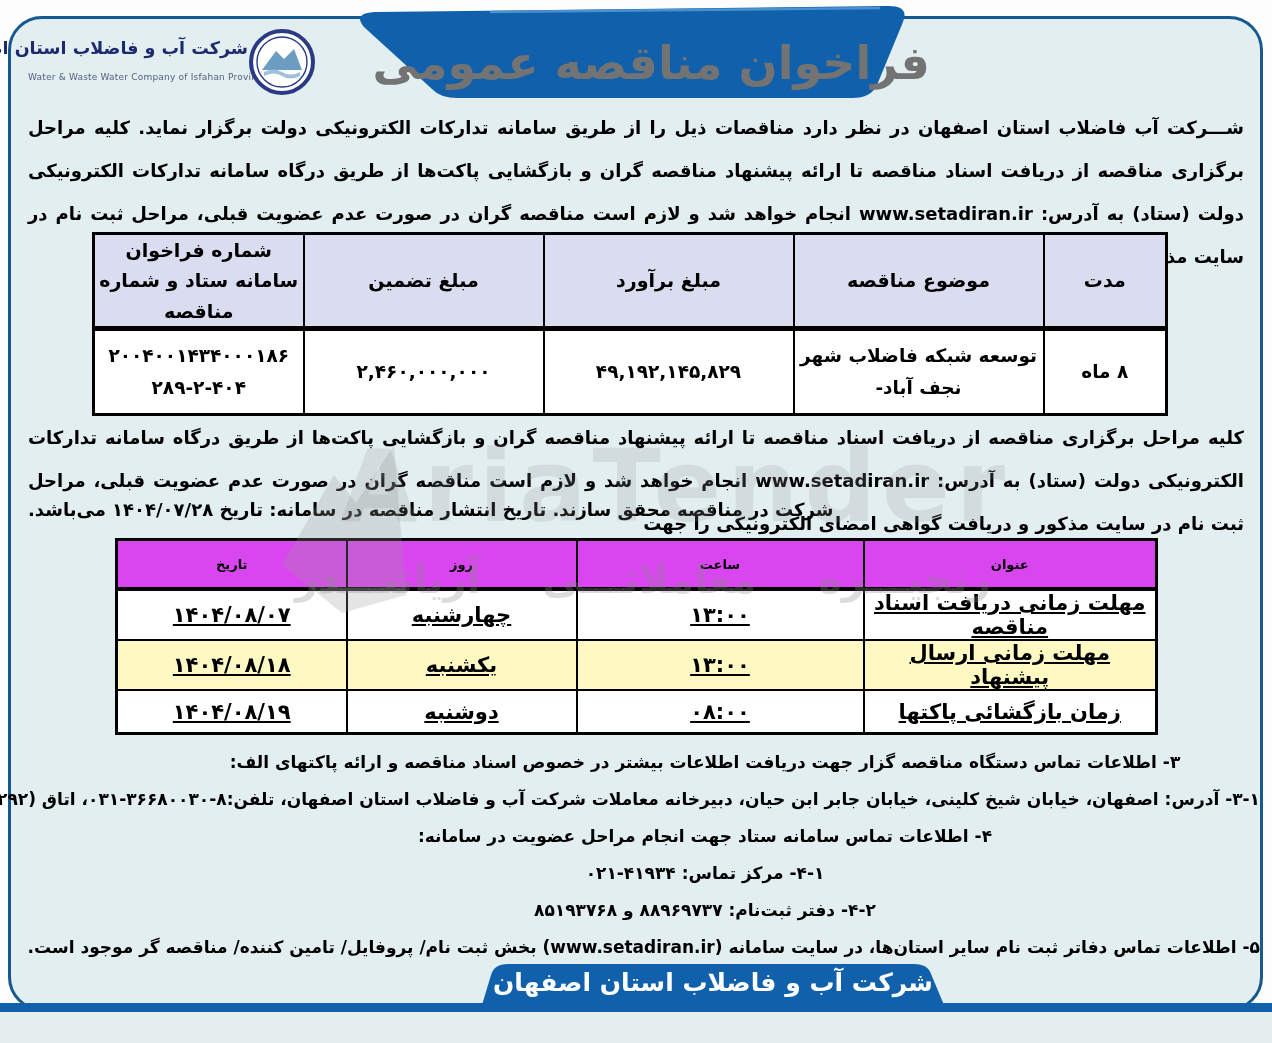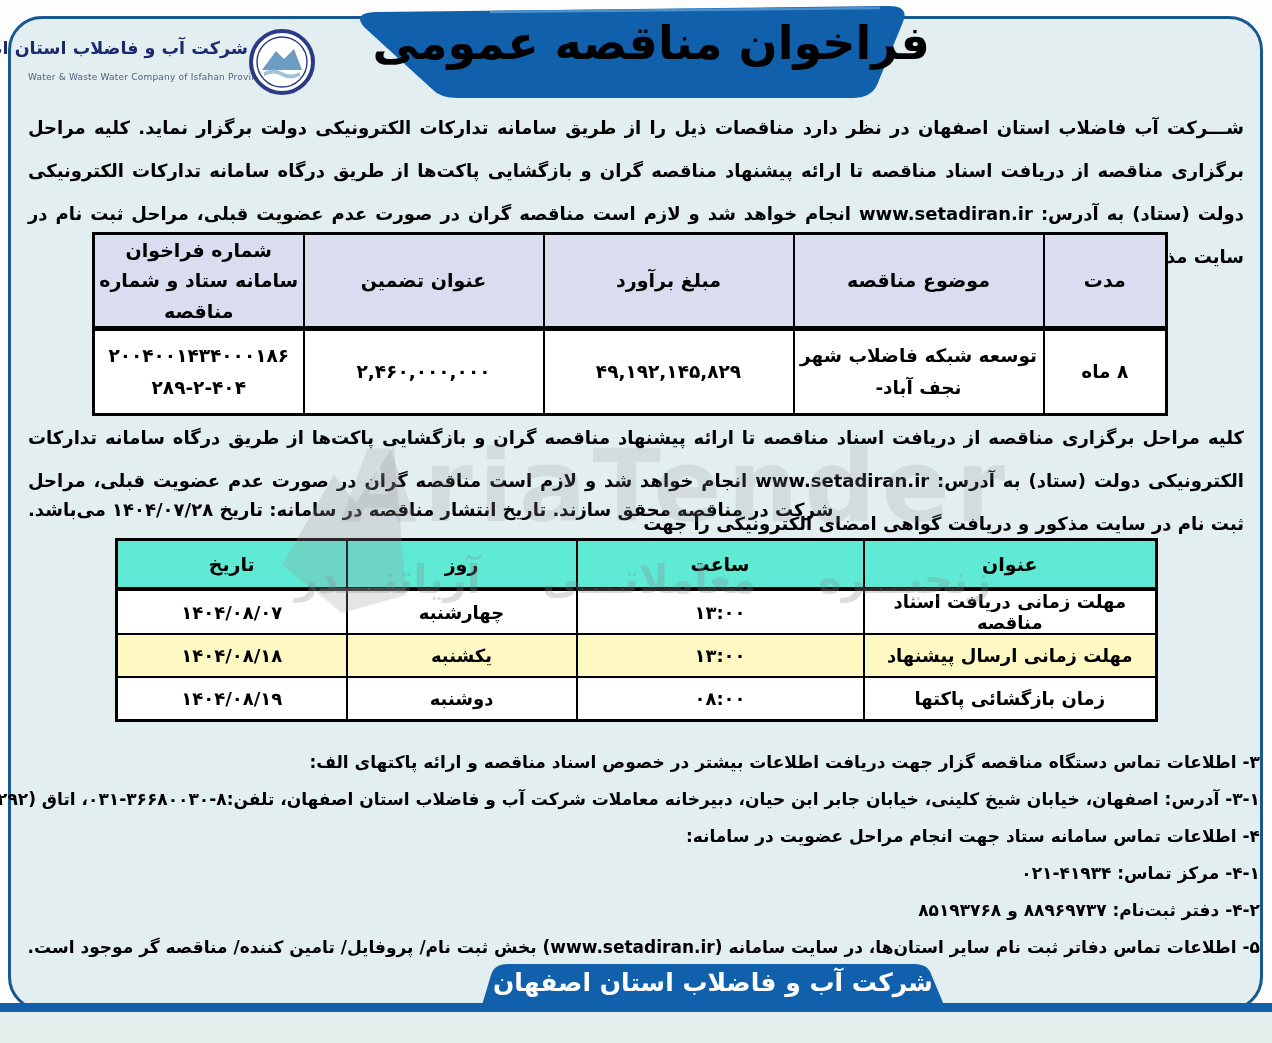--- a/index.html
+++ b/index.html
@@ -3,48 +3,48 @@
 <meta charset="utf-8">
 <style>
   html,body{margin:0;padding:0;background:#ffffff;}
   .page{position:relative;width:1272px;height:1043px;background:#fdfdfd;overflow:hidden;
         font-family:"DejaVu Sans","Liberation Sans",sans-serif;direction:rtl;color:#000;}
   
   .frame{position:absolute;top:16px;left:8px;width:1249px;height:989px;
          border:3px solid #17598e;border-radius:34px;background:#e2eef0;z-index:0;}
   
   .banner-svg{position:absolute;top:2px;left:340px;width:584px;height:104px;z-index:3;}
-  .banner-title{position:absolute;top:14px;left:500px;width:430px;height:58px;z-index:4;
-        color:#000000;font-size:46px;font-weight:bold;text-align:center;line-height:58px;white-space:nowrap;}
+  .banner-title{position:absolute;top:34px;left:500px;width:430px;height:58px;z-index:4;
+        color:#737373;font-size:46px;font-weight:bold;text-align:center;line-height:58px;white-space:nowrap;}
   
   .logo-fa{position:absolute;top:38px;left:34px;width:214px;z-index:3;color:#1c2b6e;
         font-size:17.5px;font-weight:bold;text-align:center;white-space:nowrap;}
   .logo-en{position:absolute;top:72px;left:28px;width:228px;z-index:3;color:#51627e;
         font-size:9px;text-align:center;white-space:nowrap;letter-spacing:.2px;direction:ltr;}
   .emblem{position:absolute;top:29px;left:249px;width:66px;height:66px;z-index:3;}
   
   .para{position:absolute;right:28px;left:28px;font-size:18px;font-weight:bold;
         text-align:justify;line-height:43px;z-index:2;}
   .para-intro{top:106px;}
   .para-process{top:416px;}
   .publish-line{position:absolute;top:488px;right:410px;left:28px;font-size:18px;font-weight:bold;
         text-align:left;line-height:43px;z-index:2;}
   
   table{border-collapse:collapse;table-layout:fixed;z-index:2;position:absolute;background:#fff;}
   td,th{border:2px solid #000;font-weight:bold;text-align:center;vertical-align:middle;padding:0 4px;overflow:hidden;}
   .t1{top:232px;right:104px;width:1073px;border:3px solid #000;}
   .t1 th{background:#d9ddef;height:66px;font-size:19px;border-bottom:5px solid #000;line-height:1.6;}
   .t1 td{height:82px;font-size:18.5px;line-height:1.75;}
   .t2{top:538px;right:114px;width:1040px;border:3px solid #000;}
-  .t2 th{background:#5eead4;height:46px;font-size:19px;border-bottom:4px solid #000;}
-  .t2 td{height:41px;font-size:18px;}
+  .t2 th{background:#d946ef;height:46px;font-size:13px;border-bottom:4px solid #000;}
+  .t2 td{height:41px;font-size:21px;text-decoration:underline;}
   .t2 tr.alt td{background:#fef9c3;}
   
   .contact{position:absolute;top:750px;right:12px;left:150px;z-index:2;text-align:center;}
-  .contact-line{font-size:17px;font-weight:bold;line-height:24px;margin-bottom:13px;white-space:nowrap;text-align:right;}
+  .contact-line{font-size:17px;font-weight:bold;line-height:24px;margin-bottom:13px;white-space:nowrap;}
   
   .footer-badge-svg{position:absolute;top:960px;left:478px;width:470px;height:45px;z-index:4;}
   .footer-badge-text{position:absolute;top:963px;left:478px;width:470px;height:42px;z-index:5;
         color:#fff;font-size:25px;font-weight:bold;text-align:center;line-height:40px;}
   .footer-bar{position:absolute;top:1003px;left:0;width:1272px;height:9px;background:#1160ac;z-index:3;}
   .bottom-strip{position:absolute;top:1012px;left:0;width:1272px;height:31px;background:#e4efed;z-index:1;}
   
   .watermark{position:absolute;inset:0;z-index:6;pointer-events:none;padding-left:48px;}
   .wm-latin{position:absolute;top:428px;left:340px;width:860px;font-size:100px;font-weight:bold;
         color:rgba(150,150,150,0.20);letter-spacing:6px;direction:ltr;white-space:nowrap;}
@@ -82,21 +82,21 @@
         <col style="width:250px">
         <col style="width:250px">
         <col style="width:240px">
         <col style="width:210px">
       </colgroup>
     <thead>
       <tr>
         <th>مدت</th>
         <th>موضوع مناقصه</th>
         <th>مبلغ برآورد</th>
-        <th>عنوان تضمین</th>
+        <th>مبلغ تضمین</th>
         <th>شماره فراخوان سامانه ستاد و شماره مناقصه</th>
       </tr>
     </thead>
     <tbody>
       <tr>
         <td>۸ ماه</td>
         <td>
           <div>توسعه شبکه فاضلاب شهر</div>
           <div>نجف آباد-</div>
         </td>

